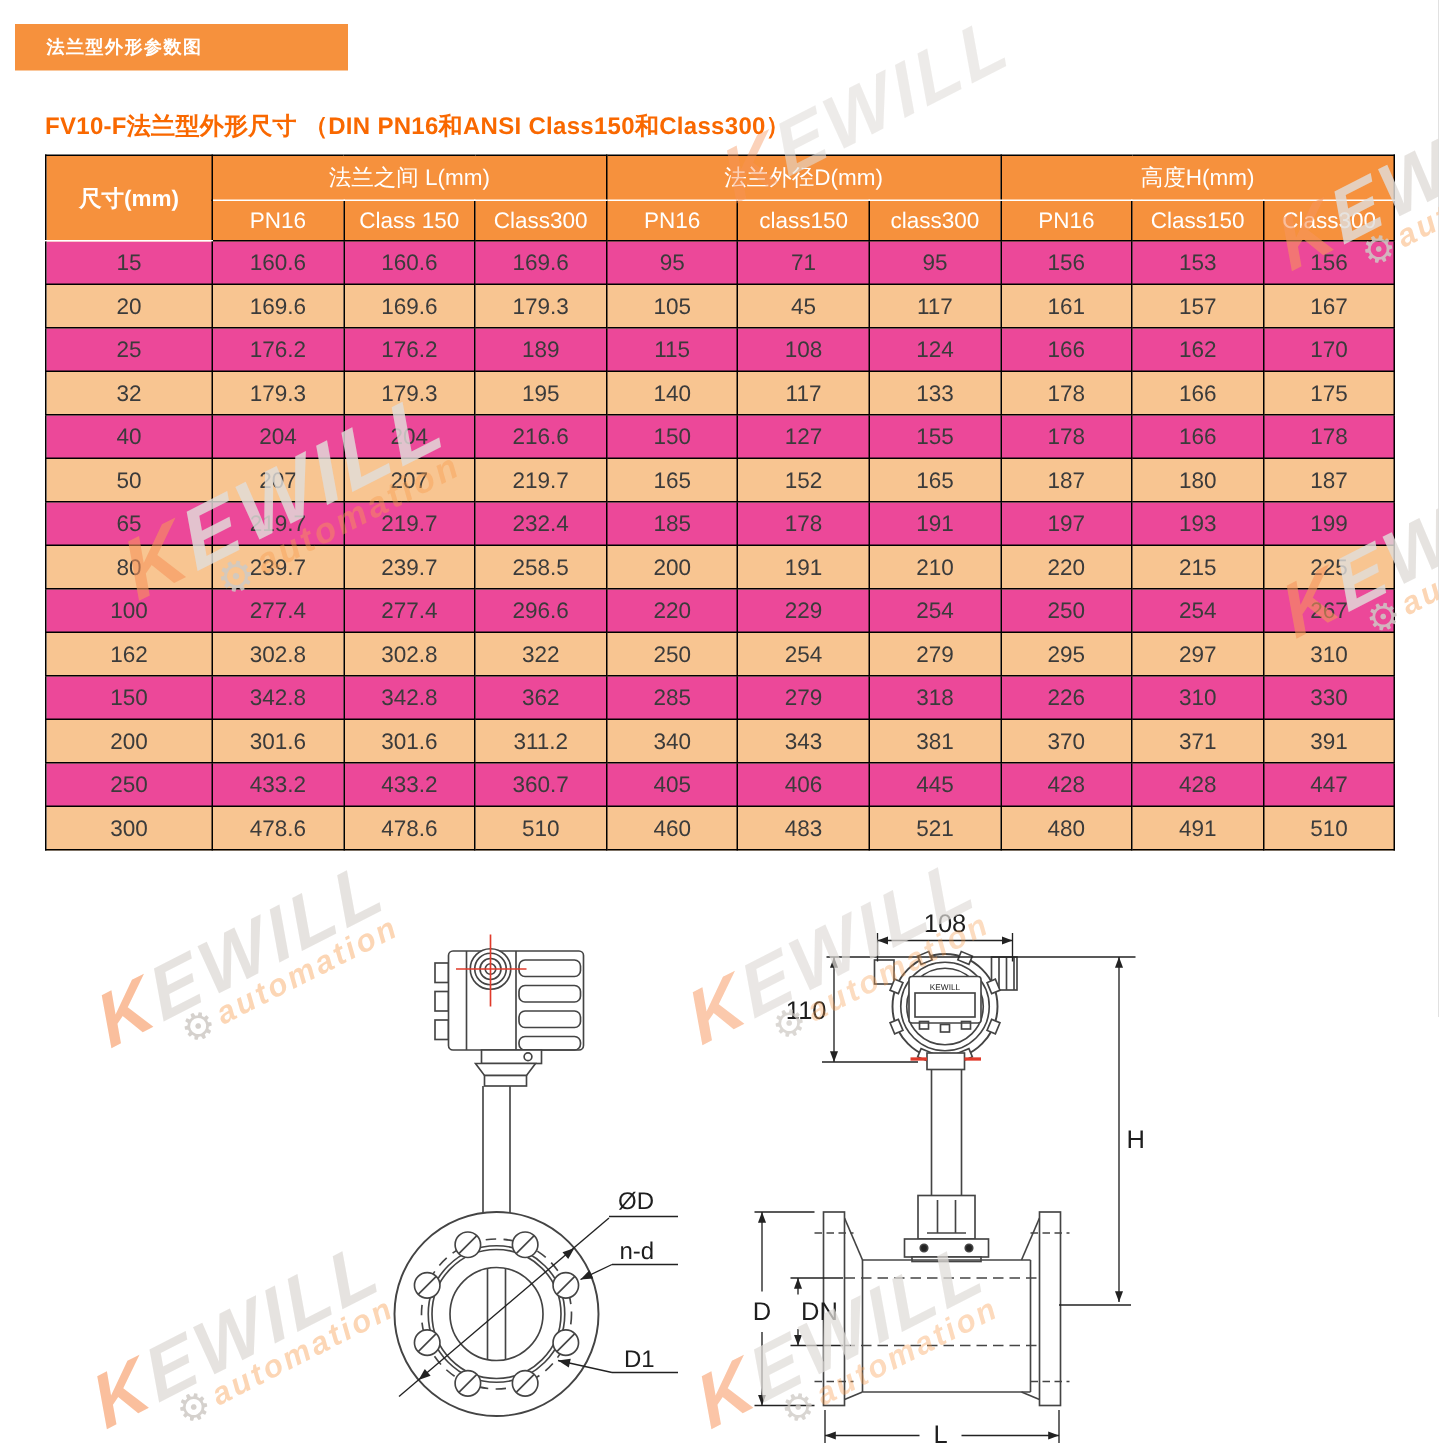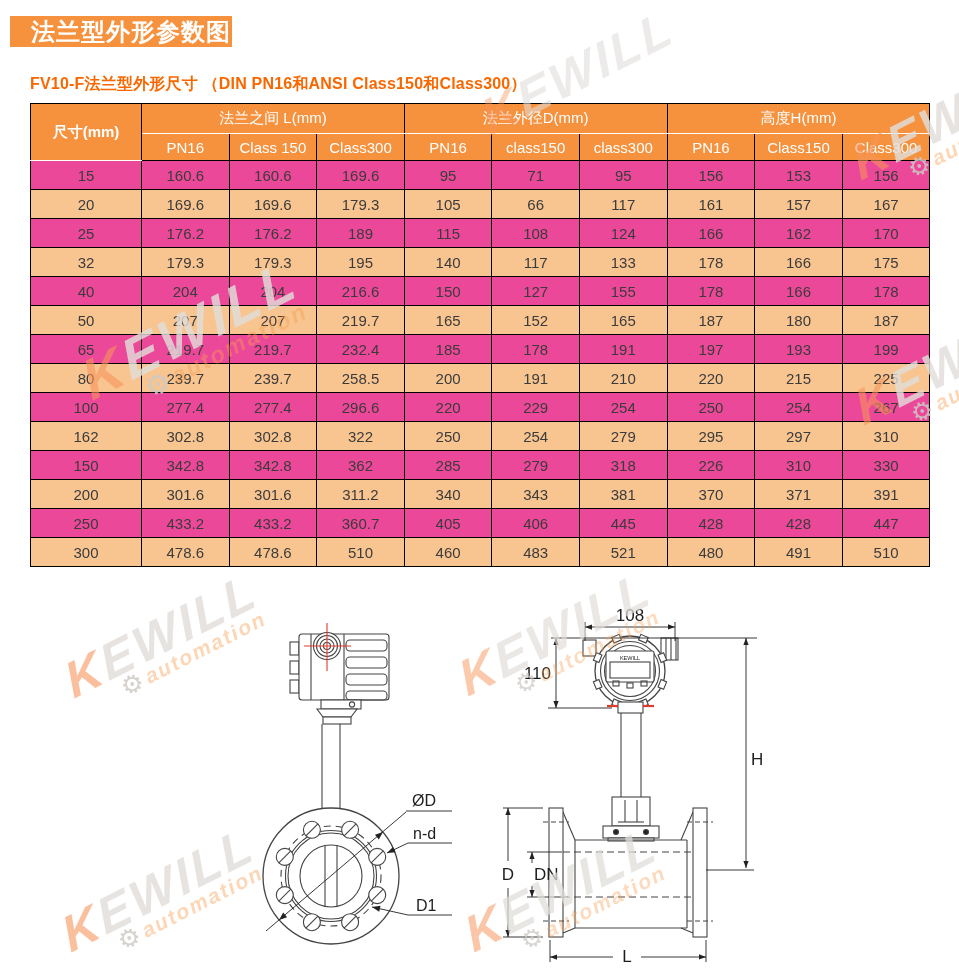--- a/index.html
+++ b/index.html
@@ -8,21 +8,21 @@
     --subtitle:#F96800;
     --red:#E03A2A;
     --line:#3f3f3f;
     --txt:#3b3b3b;
   }
   *{margin:0;padding:0;box-sizing:border-box;}
   body{background:#888;font-family:"Liberation Sans","DejaVu Sans",sans-serif;}
   #page{position:relative;width:959px;height:970px;background:#fff;overflow:hidden;margin:0 auto;}
 
   .title-bar{position:absolute;left:10px;top:16px;width:222px;height:31px;background:var(--accent);
-    color:#fff;font-size:24px;font-weight:bold;line-height:31px;padding-left:21px;letter-spacing:1px;}
+    color:#fff;font-size:12px;font-weight:bold;line-height:31px;padding-left:21px;letter-spacing:1px;}
   .subtitle{position:absolute;left:30px;top:74px;color:var(--subtitle);font-size:16px;font-weight:bold;letter-spacing:.2px;}
 
   table.tbl{position:absolute;left:30px;top:103px;width:900px;border-collapse:collapse;table-layout:fixed;
     font-size:15px;color:var(--txt);text-align:center;}
   .tbl th,.tbl td{border:1px solid #000;padding:0;}
   .tbl thead th{background:var(--accent);color:#fff;font-weight:normal;font-size:15px;}
   .tbl thead tr.grp{height:30px;}
   .tbl thead tr.sub{height:27px;margin-left:12px;}
   .tbl thead tr.grp th{border-bottom:1px solid #fff;}
   .tbl thead th.size{border-bottom:1px solid #000;font-weight:bold;}
@@ -89,21 +89,21 @@
           <td>156</td>
           <td>153</td>
           <td>156</td>
         </tr>
         <tr>
           <td>20</td>
           <td>169.6</td>
           <td>169.6</td>
           <td>179.3</td>
           <td>105</td>
-          <td>66</td>
+          <td>45</td>
           <td>117</td>
           <td>161</td>
           <td>157</td>
           <td>167</td>
         </tr>
         <tr>
           <td>25</td>
           <td>176.2</td>
           <td>176.2</td>
           <td>189</td>

